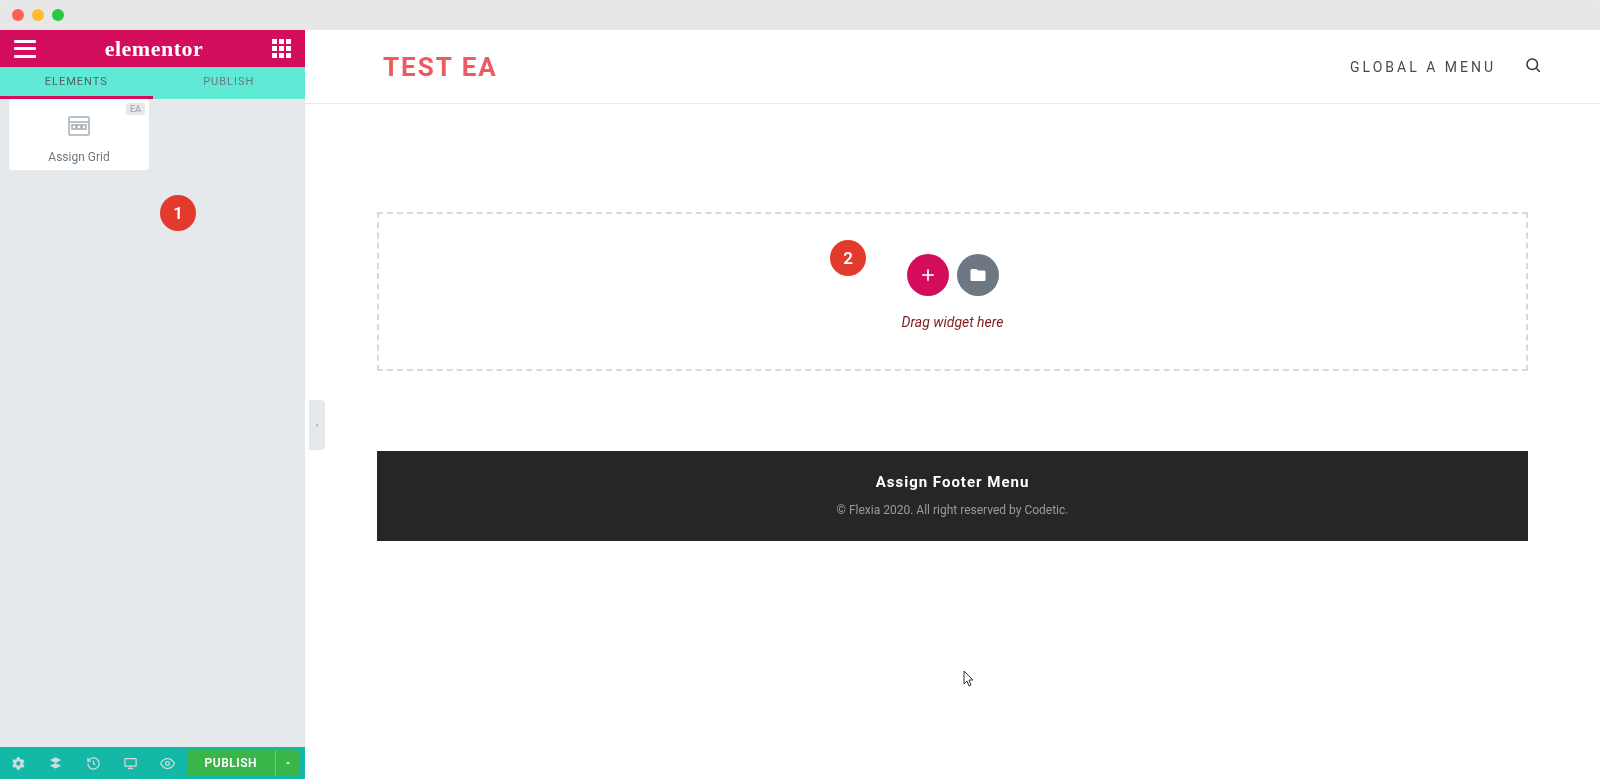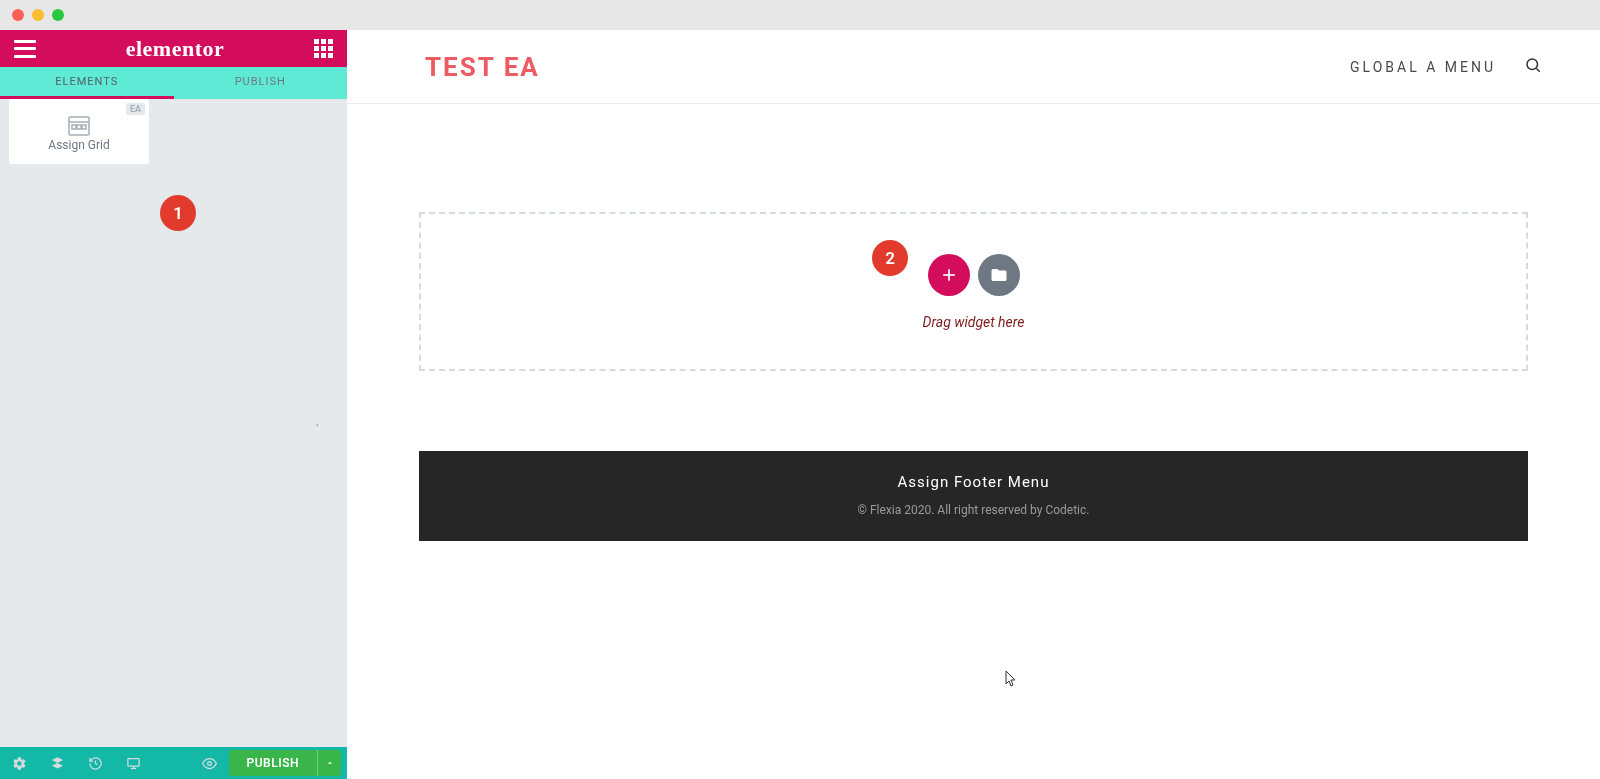--- a/index.html
+++ b/index.html
@@ -8,40 +8,40 @@
   
   .mac-chrome { height: 30px; background: #e7e7e7; display: flex; align-items: center; padding: 0 12px; gap: 8px; border-top-left-radius: 6px; border-top-right-radius: 6px; }
   .mac-dot { width: 12px; height: 12px; border-radius: 50%; }
   .mac-dot.red { background: #ff5f57; }
   .mac-dot.yellow { background: #febc2e; }
   .mac-dot.green { background: #28c840; }
   
   .app { display: flex; width: 100%; height: calc(100% - 30px); position: relative; }
   
   
-  .panel { width: 347px; background: #e6e9ec; display: flex; flex-direction: column; position: relative; }
+  .panel { width: 305px; background: #e6e9ec; display: flex; flex-direction: column; position: relative; }
   .panel-header { height: 37px; background: #d30c5c; display: flex; align-items: center; justify-content: space-between; padding: 0 14px; color: #fff; }
   .brand { font-family: "Brush Script MT", cursive; font-size: 22px; font-weight: 600; letter-spacing: .5px; }
   .hamburger, .grid-icon { width: 22px; height: 18px; display: flex; flex-direction: column; justify-content: space-between; cursor: pointer; }
   .hamburger span { display:block; height:3px; background:#fff; border-radius:1px; }
   .grid-icon { display: grid; grid-template-columns: repeat(3,5px); grid-template-rows: repeat(3,5px); gap:2px; width:auto; height:auto;}
   .grid-icon span { display:block; width:5px; height:5px; background:#fff; }
   
   .panel-tabs { height: 32px; display: flex; background: #5eead4; }
   .panel-tab { flex:1; display:flex; align-items:center; justify-content:center; font-size: 11px; letter-spacing: 1px; color:#6d7882; cursor:pointer; border-bottom:3px solid transparent; }
   .panel-tab.active { border-bottom-color:#d30c5c; color:#556068; }
   
   .search-wrap { padding:9px; }
   .search-box { background:#fff; height:32px; display:flex; align-items:center; padding:0 10px; border-radius:3px; }
   .search-box svg { color:#a4afb7; }
   .search-input { flex:1; border:none; outline:none; font-size:13px; font-style:italic; color:#6d7882; padding:0 8px; background:transparent; }
   .search-clear { color:#a4afb7; font-size:16px; cursor:pointer; }
   
   .widgets-area { flex:1; padding: 0 9px; position:relative; }
-  .widget-card { width:140px; background:#fff; border-radius:3px; padding:15px 8px 12px; display:flex; flex-direction:column; align-items:center; position:relative; cursor:grab; }
+  .widget-card { width:140px; background:#fff; border-radius:3px; padding:15px 8px 6px; display:flex; flex-direction:column; align-items:center; gap:12px; position:relative; cursor:grab; }
   .widget-icon { width:24px; height:24px; color:#a4afb7; }
   .widget-label { font-size:12px; color:#6d7882; }
   .widget-badge { position:absolute; top:4px; right:4px; font-size:9px; background:#e6e9ec; color:#a4afb7; padding:1px 4px; border-radius:2px; font-weight:600; }
   
   .callout { width:36px; height:36px; background:#e23b2e; color:#fff; border-radius:50%; display:flex; align-items:center; justify-content:center; font-size:17px; font-weight:600; position:absolute; }
   .callout-1 { top:165px; left:160px; }
   
   .panel-footer { height:32px; background:#14b8a6; display:flex; align-items:center; color:#d5dadf; }
   .pf-btn { width:38px; display:flex; align-items:center; justify-content:center; cursor:pointer; height:100%; }
   .pf-btn svg { width:15px; height:15px; }
@@ -64,21 +64,21 @@
   .canvas { flex:1; padding:108px 72px 0; background:#fff; position:relative; }
   .dropzone { border:2px dashed #d5dadf; height:159px; display:flex; flex-direction:column; align-items:center; justify-content:center; gap:18px; position:relative; }
   .dz-buttons { display:flex; gap:8px; align-items:center; }
   .dz-btn { width:42px; height:42px; border-radius:50%; display:flex; align-items:center; justify-content:center; color:#fff; cursor:pointer; }
   .dz-add { background:#d30c5c; font-size:24px; font-weight:300; }
   .dz-tpl { background:#6d7882; }
   .dz-hint { color:#7f1d1d; font-style:italic; font-size:14px; }
   .callout-2 { position:absolute; left:451px; top:26px; }
   
   .site-footer { background:#262626; color:#fff; padding:22px 0 24px; text-align:center; margin-top:80px; }
-  .footer-title { font-size:15px; font-weight:400; letter-spacing:1px; margin-bottom:12px; }
+  .footer-title { font-size:15px; font-weight:700; letter-spacing:1px; margin-bottom:12px; }
   .footer-copy { color:#9a9a9a; font-size:12px; }
   
   .faux-cursor { position:absolute; left:657px; top:566px; pointer-events:none; }
   .faux-cursor svg { width:14px; height:18px; }
 </style>
 </head>
 <body>
 
 <div class="mac-chrome">
   <div class="mac-dot red"></div>

